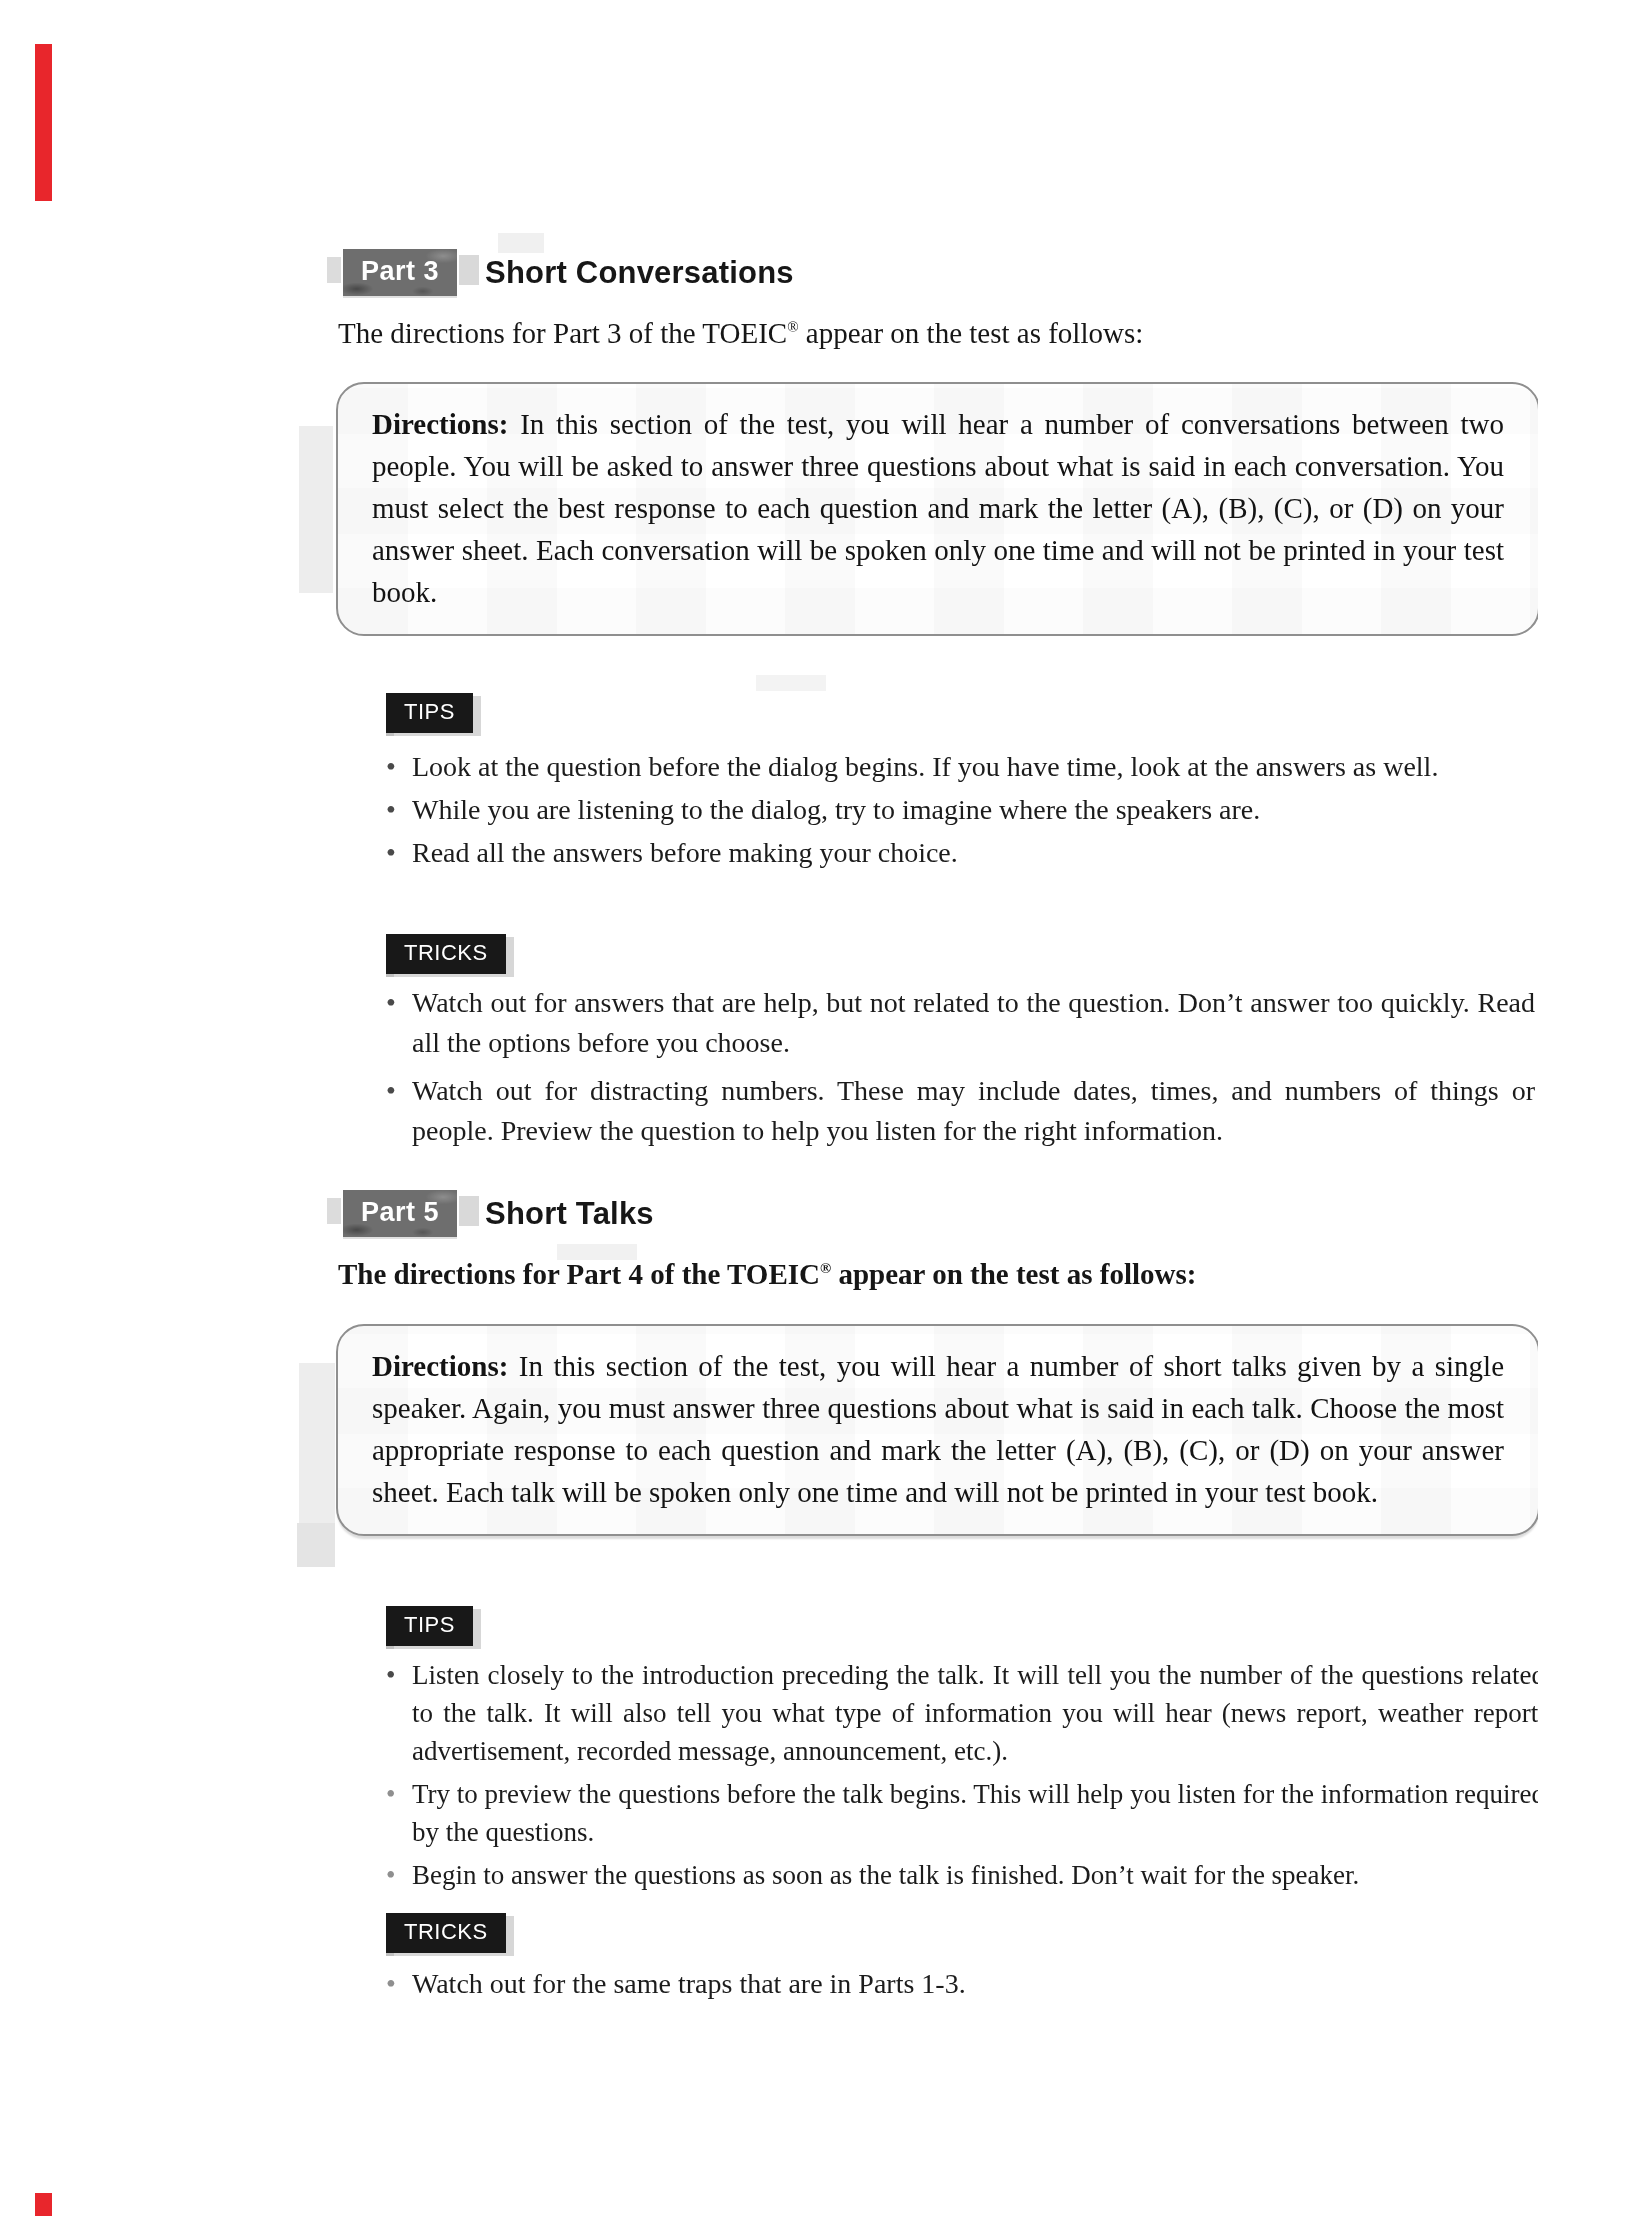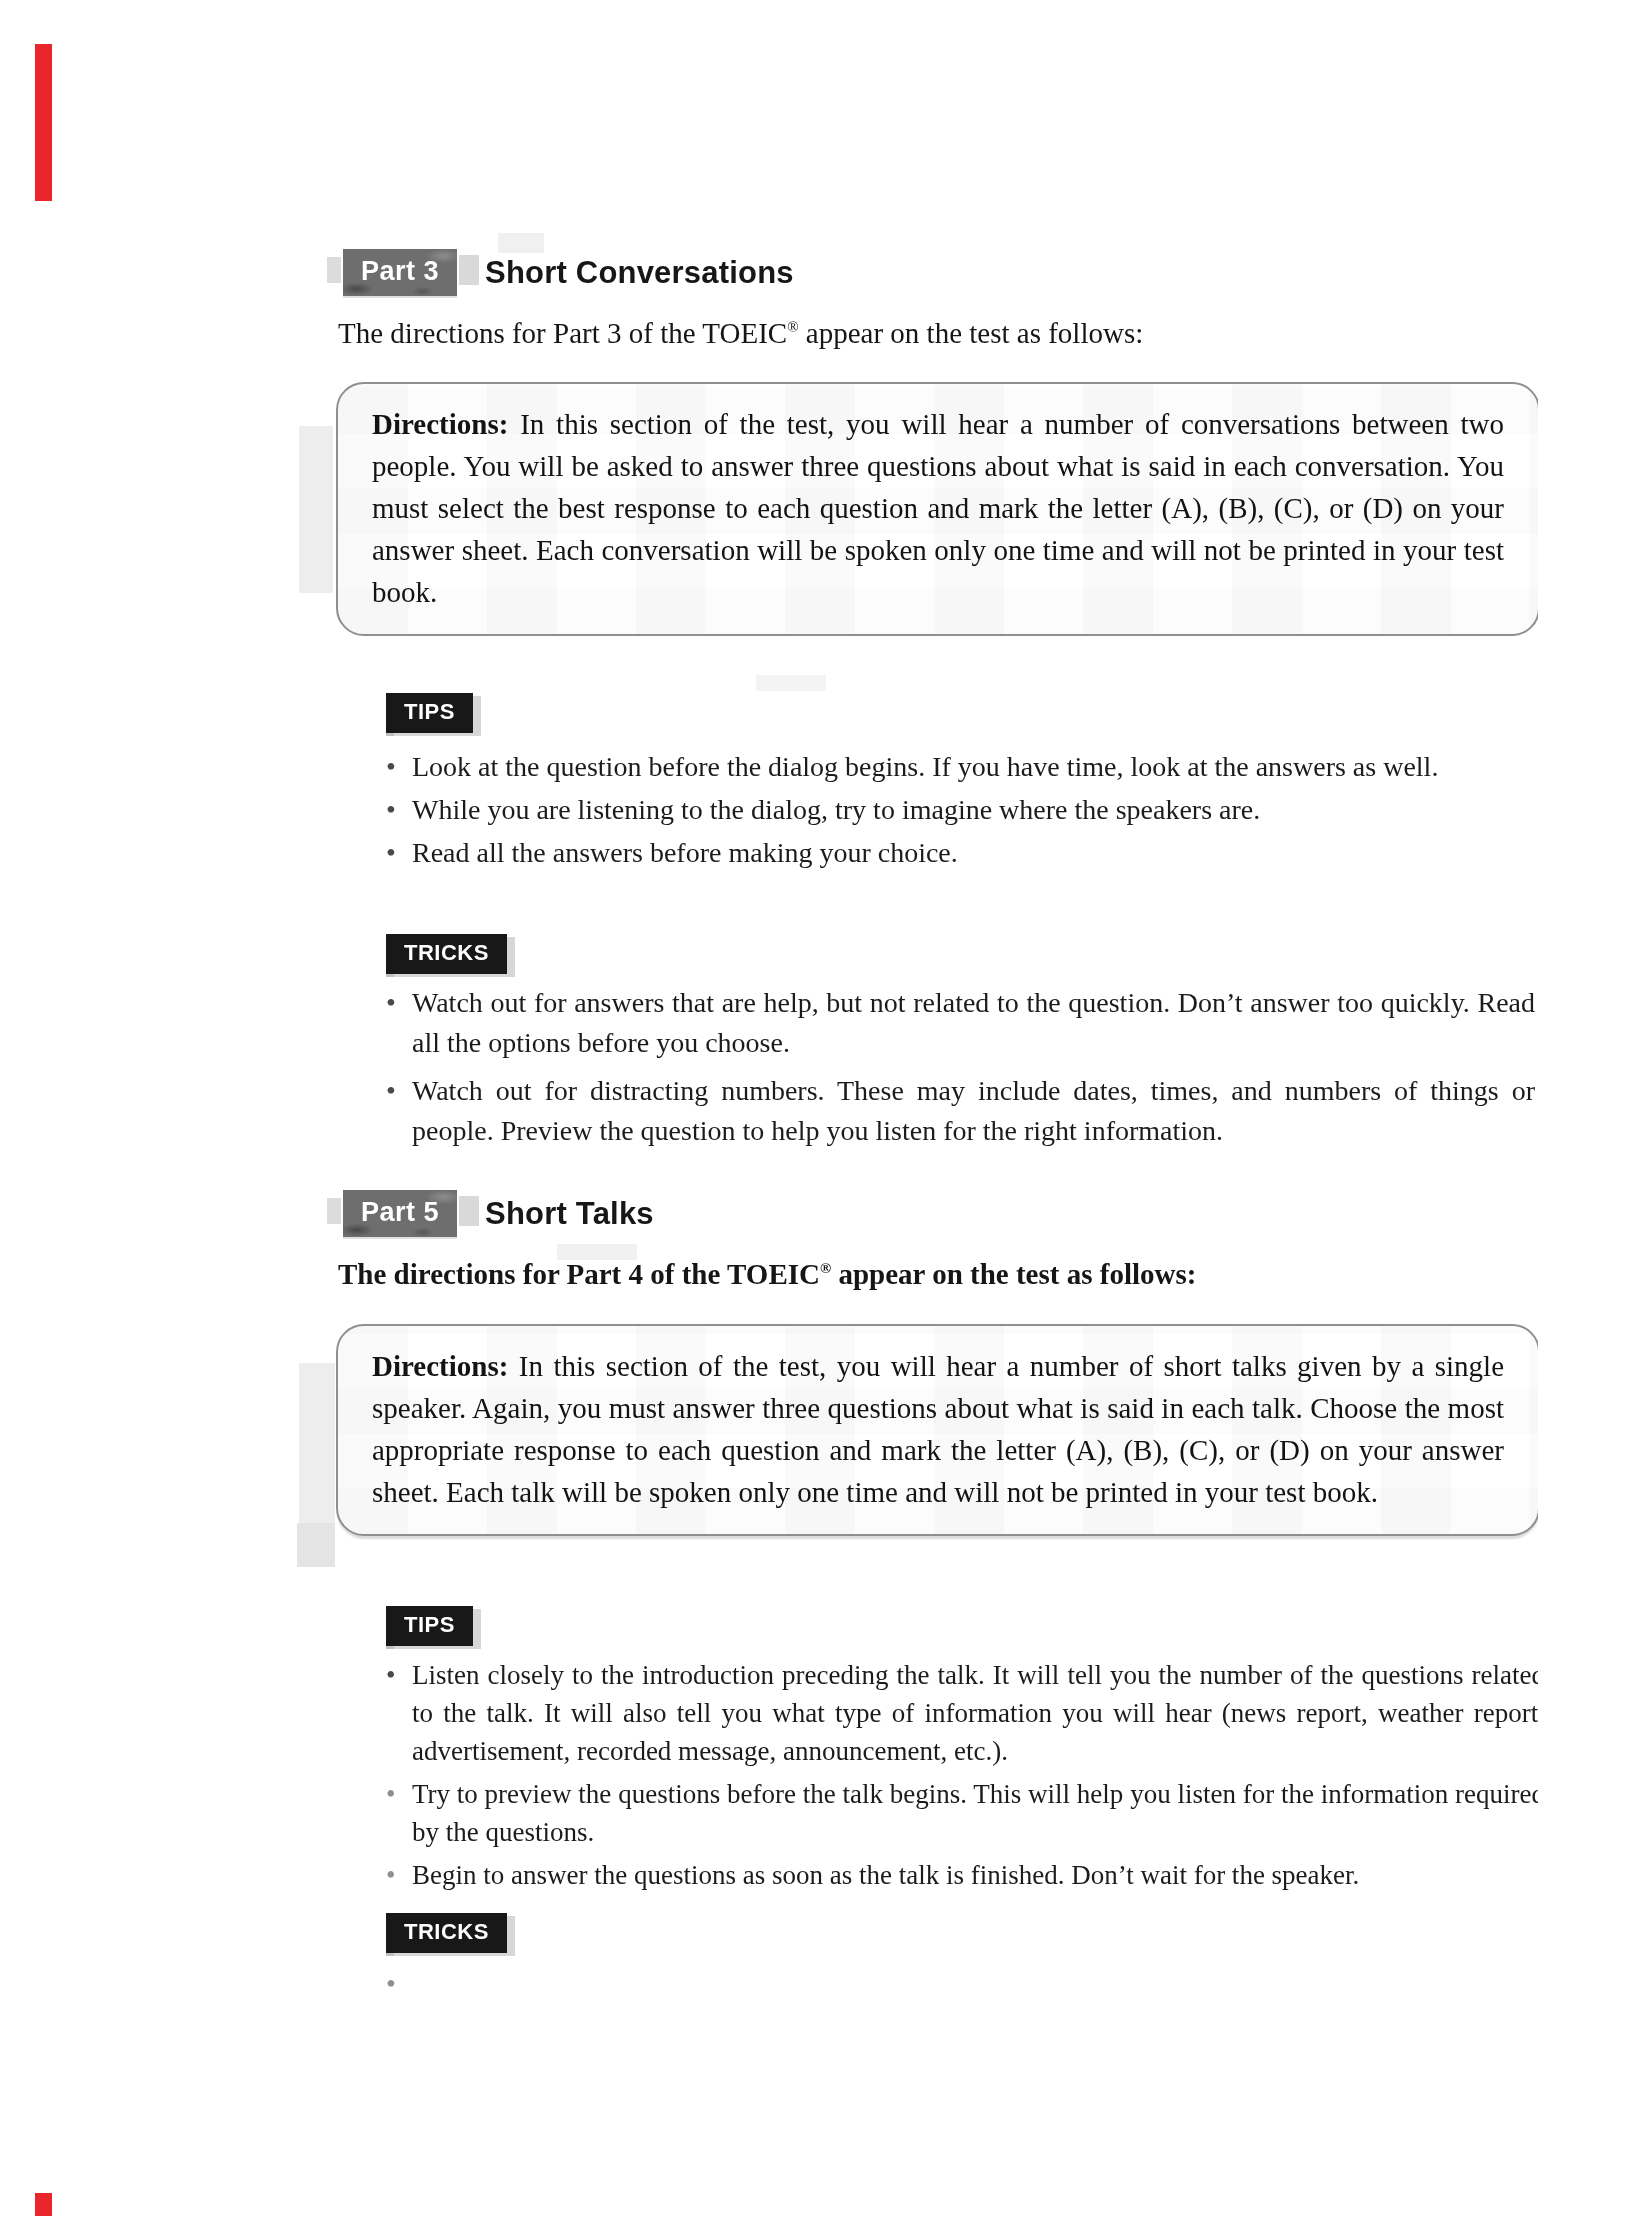--- a/index.html
+++ b/index.html
@@ -56,21 +56,21 @@
     background-image:
       repeating-linear-gradient(90deg, rgba(0,0,0,.02) 0 70px, transparent 70px 149px),
       repeating-linear-gradient(0deg, rgba(0,0,0,.013) 0 46px, transparent 46px 100px);
   }
   #box1{top:344px;}
   #box2{top:1286px;box-shadow:0 4px 2px -1px rgba(0,0,0,.14);}
   .dir-label{font-weight:bold;}
   
   .tag-badge{
     position:absolute;
-    font-family:"Liberation Sans","DejaVu Sans",sans-serif;font-weight:bold;
+    font-family:"Liberation Sans","DejaVu Sans",sans-serif;font-weight:normal;
     font-size:22px;color:#ffffff;background:#181818;
     padding:6px 18px 8px 18px;letter-spacing:0.5px;
     box-shadow:8px 3px 0 #d7d7d7, 0 3px 0 rgba(0,0,0,.25);
   }
   #tips1-badge{left:386px;top:655px;}
   #tricks1-badge{left:386px;top:896px;}
   #tips2-badge{left:386px;top:1568px;}
   #tricks2-badge{left:386px;top:1875px;}
   
   ul.blist{position:absolute;list-style:none;margin:0;padding:0;}
@@ -148,19 +148,19 @@
 
   <div class="tag-badge" id="tips2-badge">TIPS</div>
   <ul class="blist" id="tips2-list">
     <li><span class="blt">•</span><span>Listen closely to the introduction preceding the talk. It will tell you the number of the questions related to the talk. It will also tell you what type of information you will hear (news report, weather report, advertisement, recorded message, announcement, etc.).</span></li>
     <li><span class="blt">•</span><span>Try to preview the questions before the talk begins. This will help you listen for the information required by the questions.</span></li>
     <li><span class="blt">•</span><span>Begin to answer the questions as soon as the talk is finished. Don’t wait for the speaker.</span></li>
   </ul>
 
   <div class="tag-badge" id="tricks2-badge">TRICKS</div>
   <ul class="blist" id="tricks2-list">
-    <li><span class="blt">•</span></li>
+    <li><span class="blt">•</span><span>Watch out for the same traps that are in Parts 1-3.</span></li>
   </ul>
 
   <div id="pageno">11</div>
 
 </div>
 
 
 </body></html>

